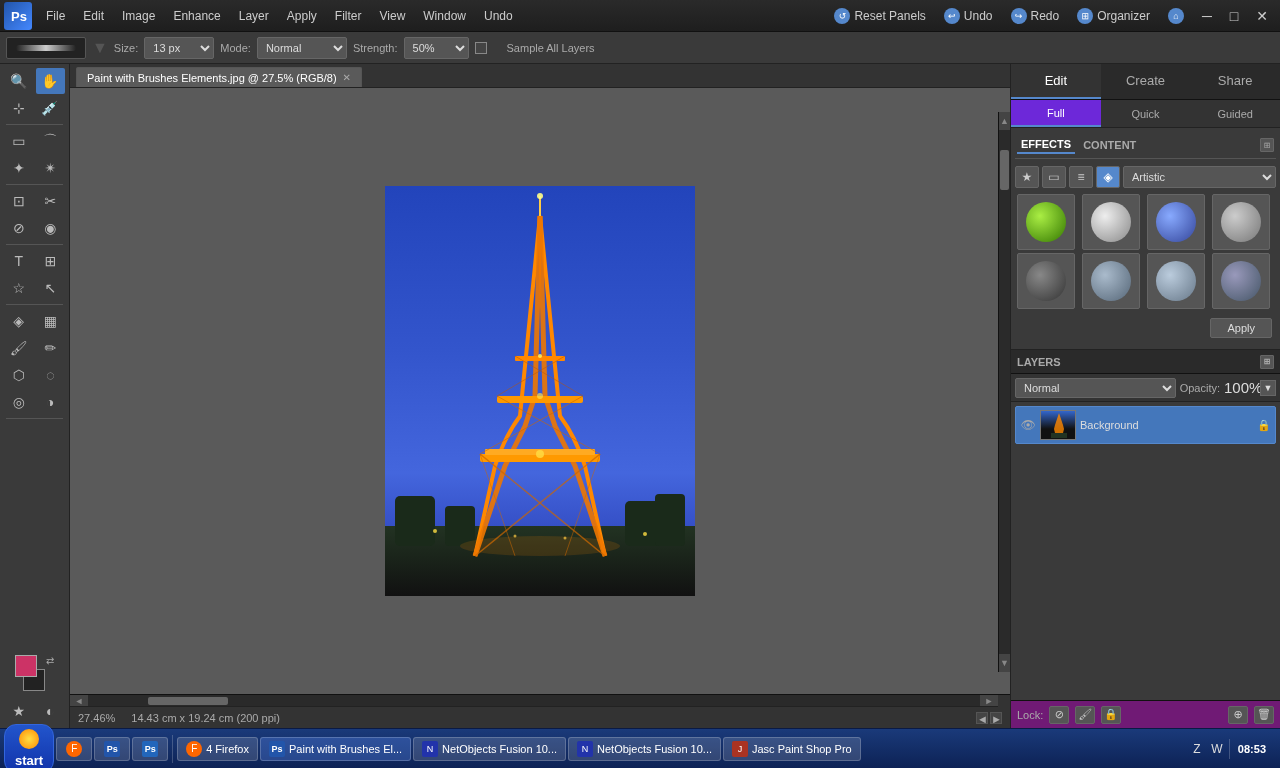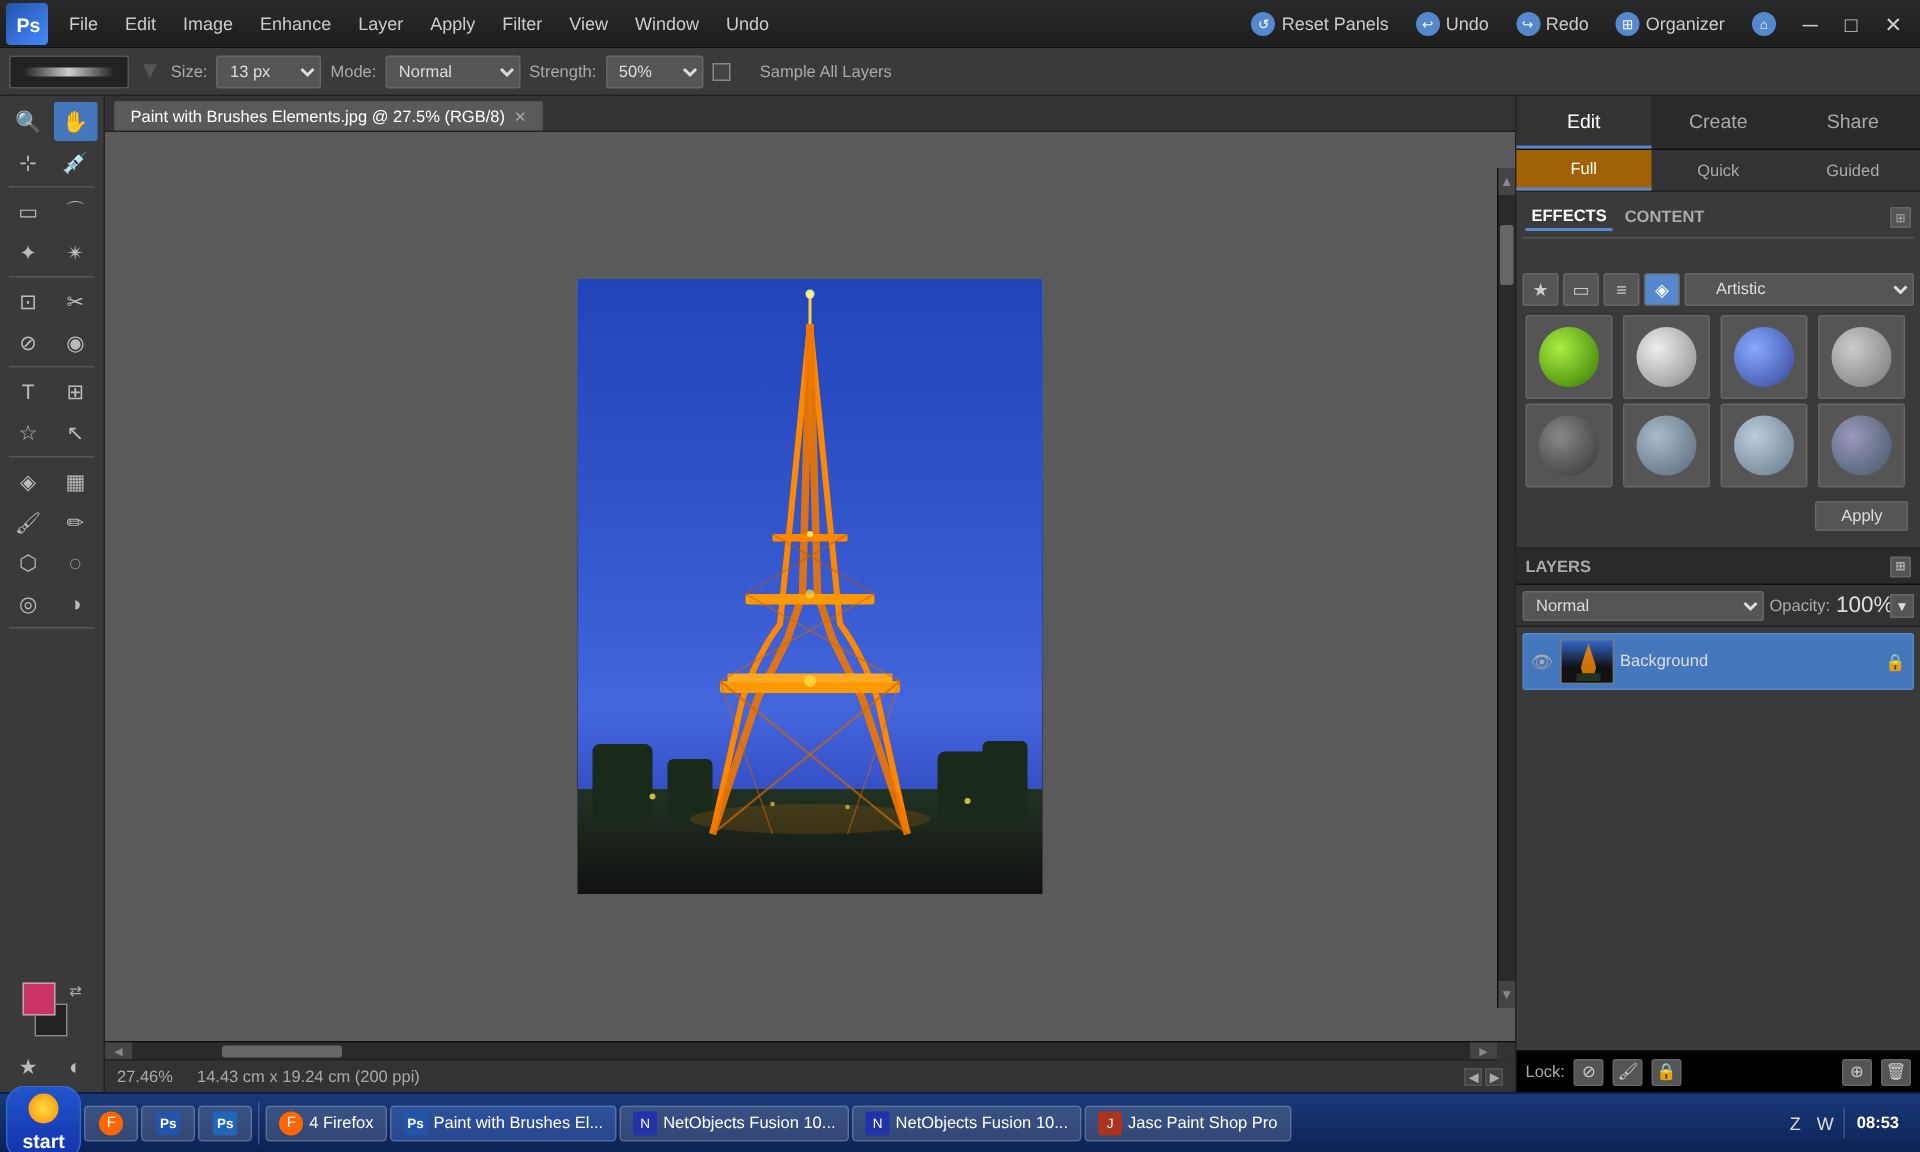--- a/index.html
+++ b/index.html
@@ -257,32 +257,32 @@
       display: flex;
       border-bottom: 1px solid #222;
     }
     .edit-tab {
       flex: 1;
       display: flex; align-items: center; justify-content: center;
       cursor: pointer;
       font-size: 11px;
       color: #aaa;
     }
-    .edit-tab.active { color: #fff; background: #a16207; border-bottom: 2px solid #5588cc; }
+    .edit-tab.active { color: #fff; background: #6d28d9; border-bottom: 2px solid #5588cc; }
 
     
     #effects-panel {
       padding: 4px;
     }
     #effects-content-tabs {
       display: flex; gap: 4px;
       align-items: center;
       padding: 4px 2px;
       border-bottom: 1px solid #555;
-      margin-bottom: 20px;
+      margin-bottom: 4px;
     }
     .effects-tab-item {
       font-size: 11px; color: #aaa;
       cursor: pointer;
       padding: 2px 4px;
       font-weight: bold;
     }
     .effects-tab-item.active { color: #fff; border-bottom: 2px solid #5588cc; }
     .effects-icon-btn {
       width: 24px; height: 22px;
@@ -294,21 +294,21 @@
       font-size: 12px; color: #ccc;
     }
     .effects-icon-btn.active { background: #5588cc; color: #fff; }
     .effects-dropdown {
       flex: 1;
       height: 22px;
       background: #555;
       border: 1px solid #666;
       color: #ddd;
       font-size: 11px;
-      padding: 0 16px;
+      padding: 0 4px;
       border-radius: 2px;
       cursor: pointer;
     }
     #effects-grid {
       display: grid;
       grid-template-columns: repeat(4, 1fr);
       gap: 3px;
       padding: 2px;
     }
     .effect-thumb {
@@ -399,21 +399,21 @@
       flex-shrink: 0;
     }
     .layer-name { flex: 1; font-size: 11px; color: #ddd; }
     .layer-lock {
       width: 14px; height: 14px;
       font-size: 11px; color: #aaa;
       display: flex; align-items: center; justify-content: center;
     }
     #layers-footer {
       height: 28px;
-      background: #000000;
+      background: #701a75;
       border-top: 1px solid #111;
       display: flex; align-items: center; padding: 0 6px; gap: 6px;
     }
     .layers-footer-btn {
       width: 20px; height: 18px;
       background: #555; border: 1px solid #666;
       display: flex; align-items: center; justify-content: center;
       cursor: pointer; font-size: 11px; color: #ccc;
       border-radius: 2px;
     }

